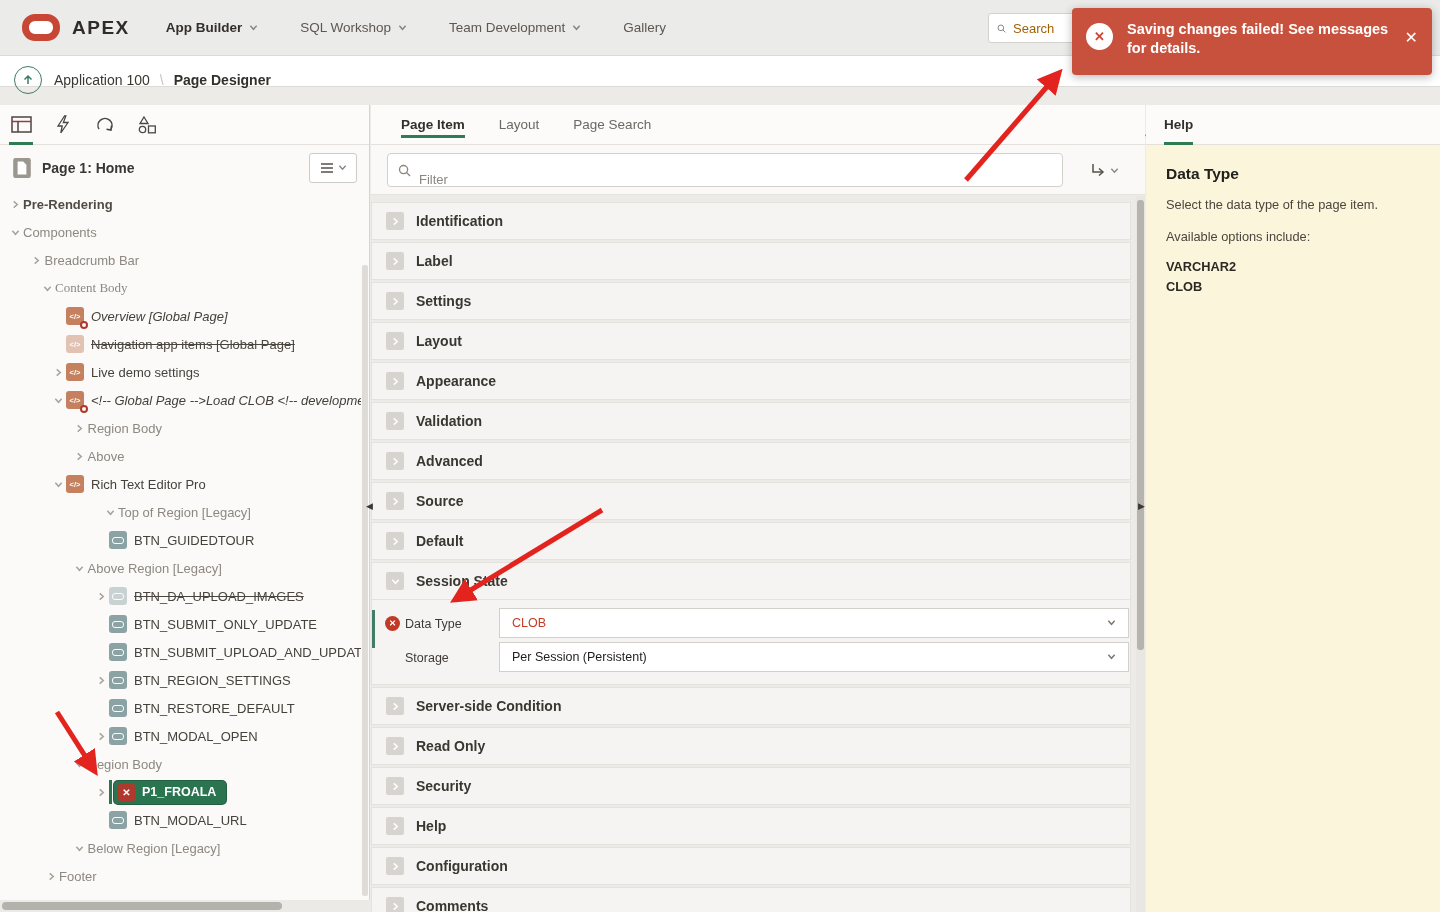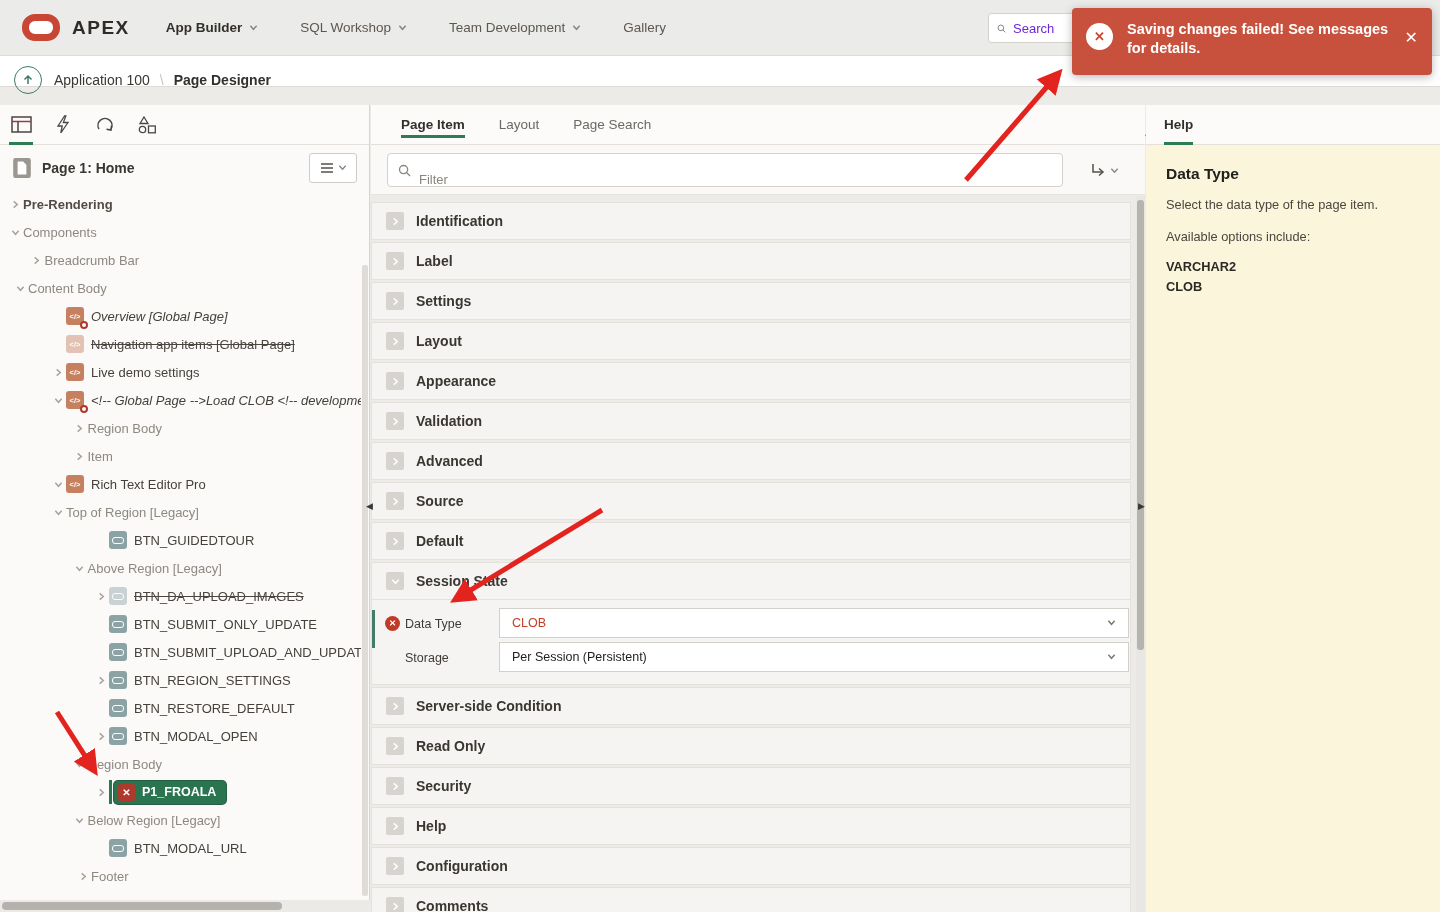--- a/index.html
+++ b/index.html
@@ -9,21 +9,21 @@
 
   
   .top-bar { position:absolute; left:0; top:0; width:1440px; height:56px; background:#ebebe9; border-bottom:1px solid #dedbd7; display:flex; align-items:center; }
   .logo-ring { width:38px; height:27px; border:7px solid #c74634; border-radius:13px; margin-left:22px; background:#fff; }
   .brand { font-size:19px; font-weight:bold; letter-spacing:1.5px; color:#2f2b28; margin-left:12px; }
   .menus { display:flex; align-items:center; margin-left:36px; gap:42px; }
   .menu-item { display:flex; align-items:center; gap:7px; font-size:13.5px; color:#5c5751; cursor:pointer; }
   .menu-item.active .menu-label { color:#33302c; font-weight:bold; }
   .chev { width:9px; height:9px; display:inline-block; }
   .search-box { position:absolute; left:988px; top:13px; width:150px; height:30px; background:#fff; border:1px solid #d5d1cc; border-radius:3px; display:flex; align-items:center; padding:0 8px; gap:7px; }
-  .search-box .ph { font-size:13px; color:#6d28d9; }
+  .search-box .ph { font-size:13px; color:#a16207; }
 
   
   .toolbar { position:absolute; left:0; top:56px; width:1440px; height:31px; background:#ffffff; border-bottom:1px solid #dedbd7; }
   .crumb { position:absolute; left:14px; top:10px; display:flex; align-items:center; }
   .up-circle { width:28px; height:28px; border:1.5px solid #3c7b66; border-radius:50%; display:flex; align-items:center; justify-content:center; }
   .crumb-app { font-size:14px; color:#3a3631; margin-left:12px; }
   .crumb-sep { font-size:14px; color:#c9c5c0; margin:0 10px; }
   .crumb-page { font-size:14px; font-weight:bold; color:#33302c; }
   .tb-abs { position:absolute; top:63px; height:34px; display:flex; align-items:center; }
   .boxed { background:#fff; border:1px solid #cfcbc6; border-radius:3px; height:34px; display:flex; align-items:center; }
@@ -322,21 +322,21 @@
           <span class="tlabel group">Components</span>
         </div>
         <div class="tree-row" style="padding-left: 28.5px;">
           <span class="twisty">
             <svg width="9" height="9" viewBox="0 0 10 10">
               <path d="M3 1.5 L7 5 L3 8.5" fill="none" stroke="#a6a19b" stroke-width="1.6"></path>
             </svg>
           </span>
           <span class="tlabel group">Breadcrumb Bar</span>
         </div>
-        <div class="tree-row" style="padding-left: 12px;">
+        <div class="tree-row" style="padding-left: 39px; font-family: Liberation Serif, serif;">
           <span class="twisty">
             <svg width="9" height="9" viewBox="0 0 10 10">
               <path d="M1.5 3 L5 7 L8.5 3" fill="none" stroke="#a6a19b" stroke-width="1.6"></path>
             </svg>
           </span>
           <span class="tlabel group">Content Body</span>
         </div>
         <div class="tree-row" style="padding-left: 50px;">
           <span class="twisty"></span>
           <span class="ticon code">&lt;/&gt;<span class="dot"></span></span>
@@ -372,32 +372,32 @@
             </svg>
           </span>
           <span class="tlabel group">Region Body</span>
         </div>
         <div class="tree-row" style="padding-left: 71.5px;">
           <span class="twisty">
             <svg width="9" height="9" viewBox="0 0 10 10">
               <path d="M3 1.5 L7 5 L3 8.5" fill="none" stroke="#a6a19b" stroke-width="1.6"></path>
             </svg>
           </span>
-          <span class="tlabel group">Item</span>
+          <span class="tlabel group">Above</span>
         </div>
         <div class="tree-row" style="padding-left: 50px;">
           <span class="twisty">
             <svg width="9" height="9" viewBox="0 0 10 10">
               <path d="M1.5 3 L5 7 L8.5 3" fill="none" stroke="#a6a19b" stroke-width="1.6"></path>
             </svg>
           </span>
           <span class="ticon code">&lt;/&gt;</span>
           <span class="tlabel item">Rich Text Editor Pro</span>
         </div>
-        <div class="tree-row" style="padding-left: 50px;">
+        <div class="tree-row" style="padding-left: 102px;">
           <span class="twisty">
             <svg width="9" height="9" viewBox="0 0 10 10">
               <path d="M1.5 3 L5 7 L8.5 3" fill="none" stroke="#a6a19b" stroke-width="1.6"></path>
             </svg>
           </span>
           <span class="tlabel group">Top of Region [Legacy]</span>
         </div>
         <div class="tree-row" style="padding-left: 93px;">
           <span class="twisty"></span>
           <span class="ticon btn"></span>
@@ -466,34 +466,34 @@
             <svg width="9" height="9" viewBox="0 0 10 10">
               <path d="M3 1.5 L7 5 L3 8.5" fill="none" stroke="#a6a19b" stroke-width="1.6"></path>
             </svg>
           </span>
           <span class="selbar"></span>
           <span class="selpill">
             <span class="errsq">✕</span>
             <span class="sl">P1_FROALA</span>
           </span>
         </div>
-        <div class="tree-row" style="padding-left: 71.5px;">
-          <span class="twisty">
-            <svg width="9" height="9" viewBox="0 0 10 10">
-              <path d="M1.5 3 L5 7 L8.5 3" fill="none" stroke="#a6a19b" stroke-width="1.6"></path>
-            </svg>
-          </span>
-          <span class="tlabel group">Below Region [Legacy]</span>
-        </div>
         <div class="tree-row" style="padding-left: 93px;">
           <span class="twisty"></span>
           <span class="ticon btn"></span>
           <span class="tlabel item">BTN_MODAL_URL</span>
         </div>
-        <div class="tree-row" style="padding-left: 43px; margin-left: 32px;">
+        <div class="tree-row" style="padding-left: 71.5px;">
+          <span class="twisty">
+            <svg width="9" height="9" viewBox="0 0 10 10">
+              <path d="M1.5 3 L5 7 L8.5 3" fill="none" stroke="#a6a19b" stroke-width="1.6"></path>
+            </svg>
+          </span>
+          <span class="tlabel group">Below Region [Legacy]</span>
+        </div>
+        <div class="tree-row" style="padding-left: 43px;">
           <span class="twisty">
             <svg width="9" height="9" viewBox="0 0 10 10">
               <path d="M3 1.5 L7 5 L3 8.5" fill="none" stroke="#a6a19b" stroke-width="1.6"></path>
             </svg>
           </span>
           <span class="tlabel group">Footer</span>
         </div>
         <div class="tree-row" style="padding-left: 7px;"></div>
       </div>
 

